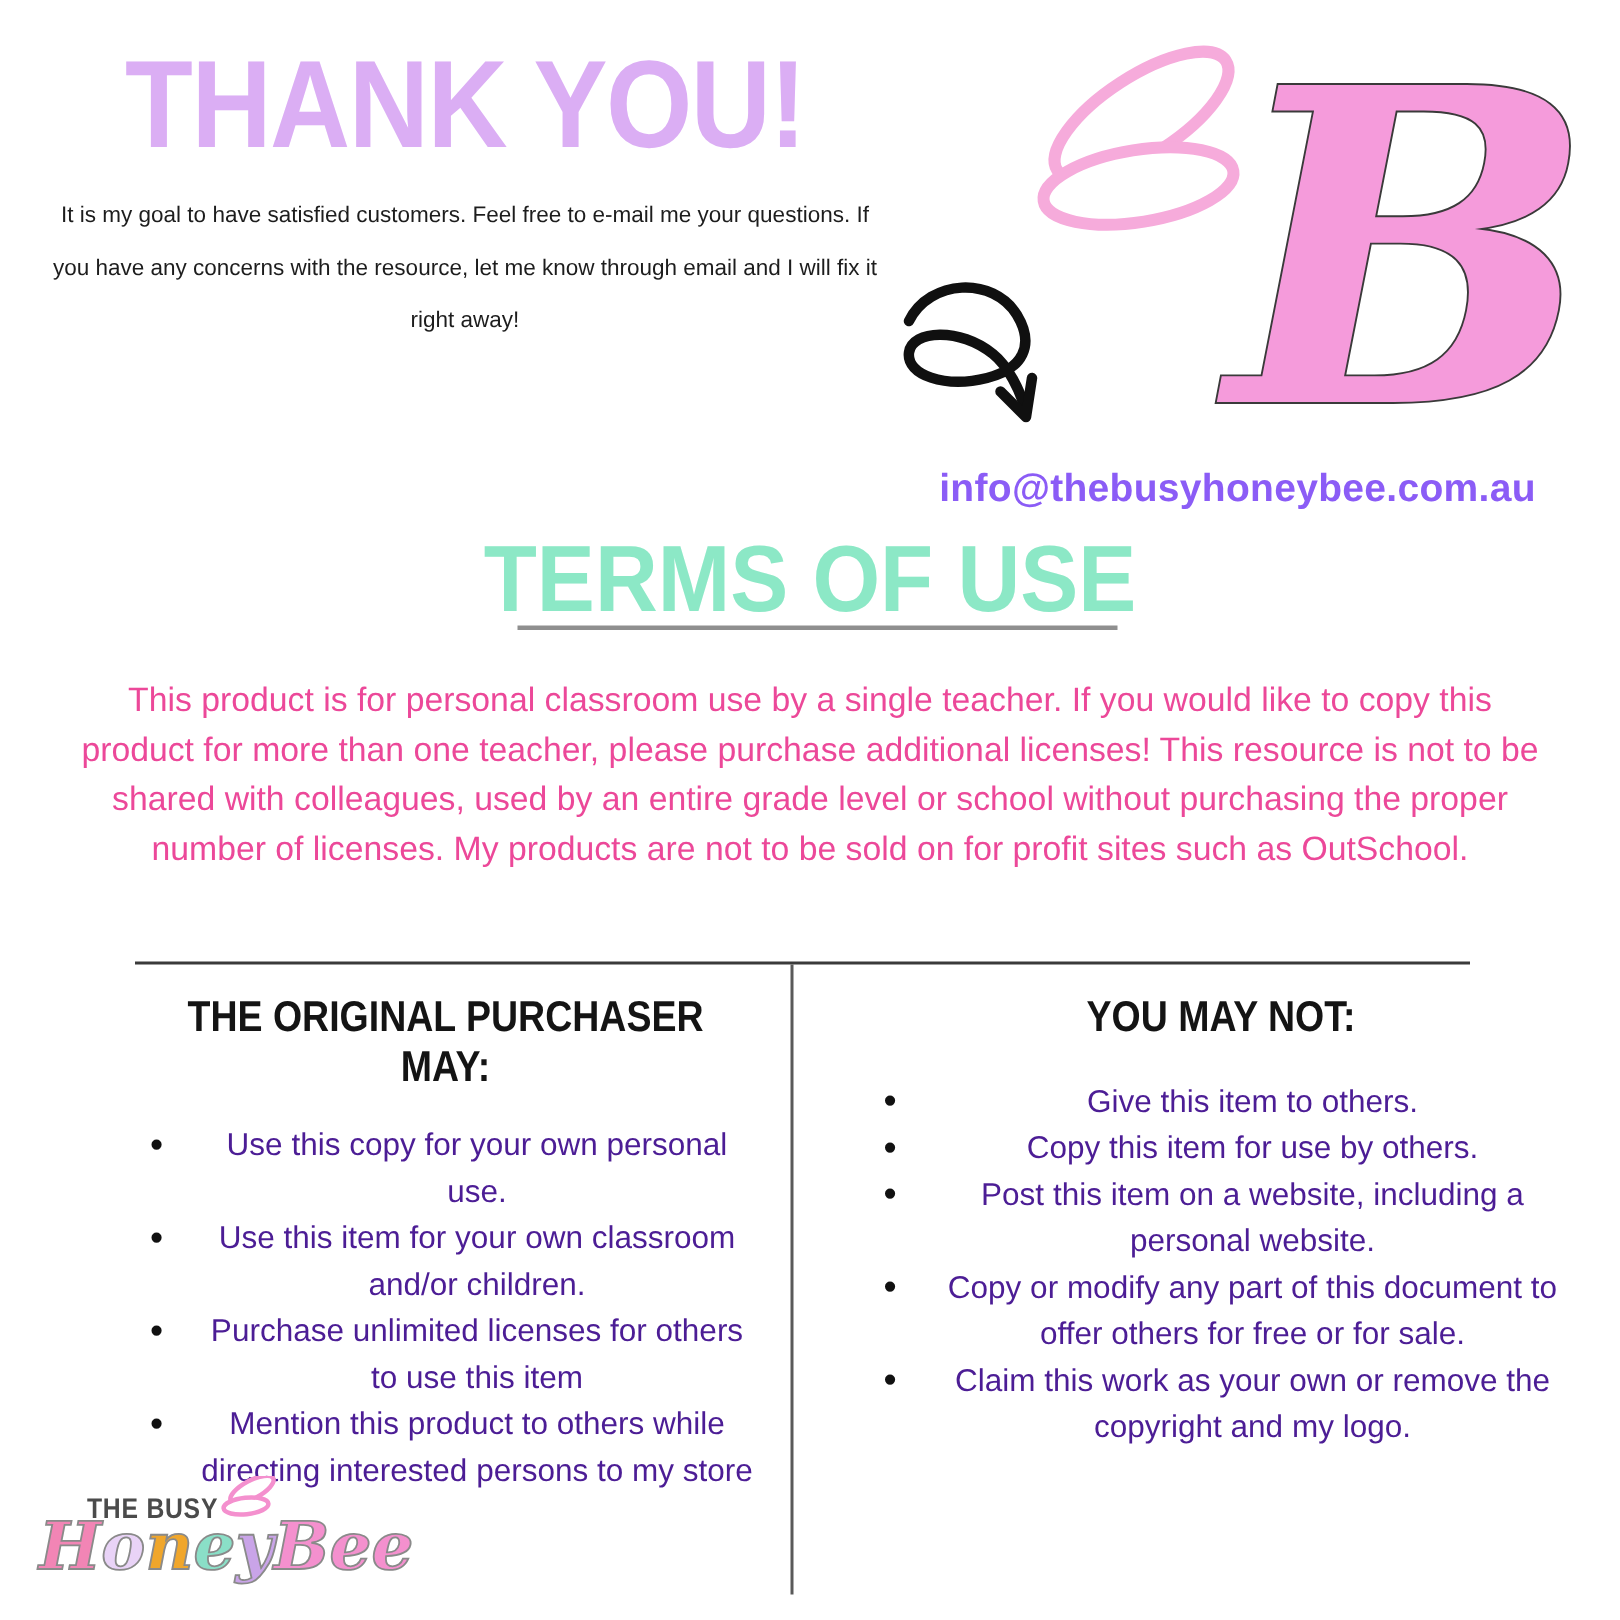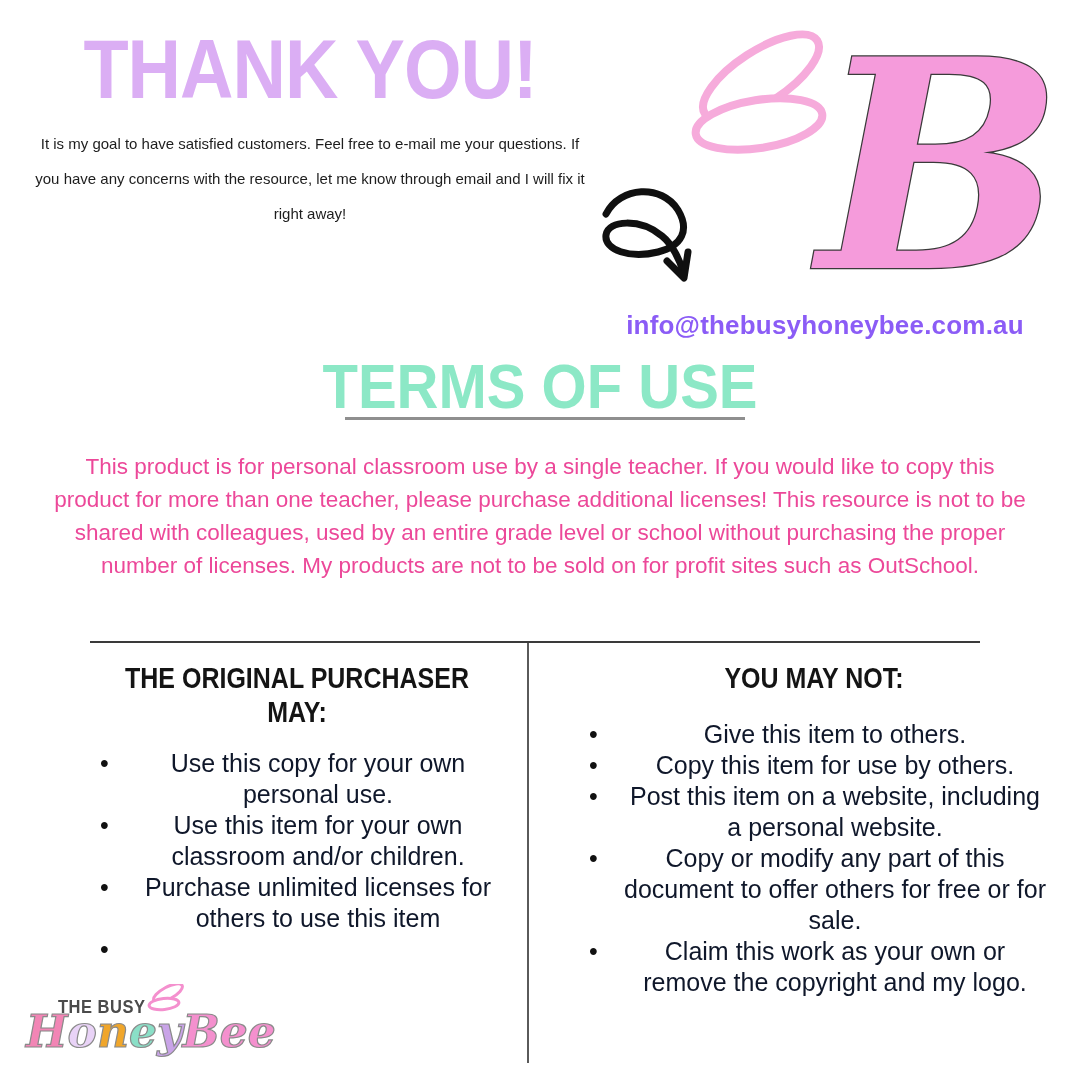--- a/index.html
+++ b/index.html
@@ -29,21 +29,21 @@
 
   
   .col{position:absolute;top:662px;}
   .col-left{left:92px;width:410px;}
   .col-right{left:581px;width:466px;}
   .col-title{margin:0;text-align:center;font-size:25px;font-weight:800;letter-spacing:0px;color:#141414;
     transform:scaleY(1.15);transform-origin:top center;}
   .col ul{list-style:none;margin:28px 0 0 0;padding:0;}
   .col li{display:flex;align-items:flex-start;}
   .col .dot{width:34px;flex:0 0 34px;font-size:25px;line-height:31px;color:#111;text-align:left;padding-left:8px;}
-  .col .txt{flex:1;text-align:center;font-size:25px;line-height:31px;color:#0f172a;}
+  .col .txt{flex:1;text-align:center;font-size:21px;line-height:31px;color:#4c1d95;}
 
   
   .footer-logo{position:absolute;left:26px;top:988px;width:220px;height:90px;}
   .footer-top-text{position:absolute;left:32px;top:8px;font-size:16.5px;font-weight:800;
     letter-spacing:0.5px;color:#4b4b4b;transform:scaleY(1.15);transform-origin:top left;}
   .footer-wings{position:absolute;left:112px;top:-4px;width:52px;height:30px;}
   .footer-word{position:absolute;left:0px;top:16px;font-family:"DejaVu Serif",serif;
     font-style:italic;font-weight:700;font-size:44px;line-height:56px;white-space:nowrap;}
   .footer-word span{-webkit-text-stroke:1.2px #8a8a8a;}
 </style>
@@ -89,20 +89,21 @@
       <li>
         <span class="dot">•</span>
         <span class="txt">Use this item for your own classroom and/or children.</span>
       </li>
       <li>
         <span class="dot">•</span>
         <span class="txt">Purchase unlimited licenses for others to use this item</span>
       </li>
       <li>
         <span class="dot">•</span>
+        <span class="txt">Mention this product to others while directing interested persons to my store</span>
       </li>
     </ul>
   </section>
 
   <section class="col col-right">
     <h3 class="col-title">YOU MAY NOT:</h3>
     <ul>
       <li>
         <span class="dot">•</span>
         <span class="txt">Give this item to others.</span>

